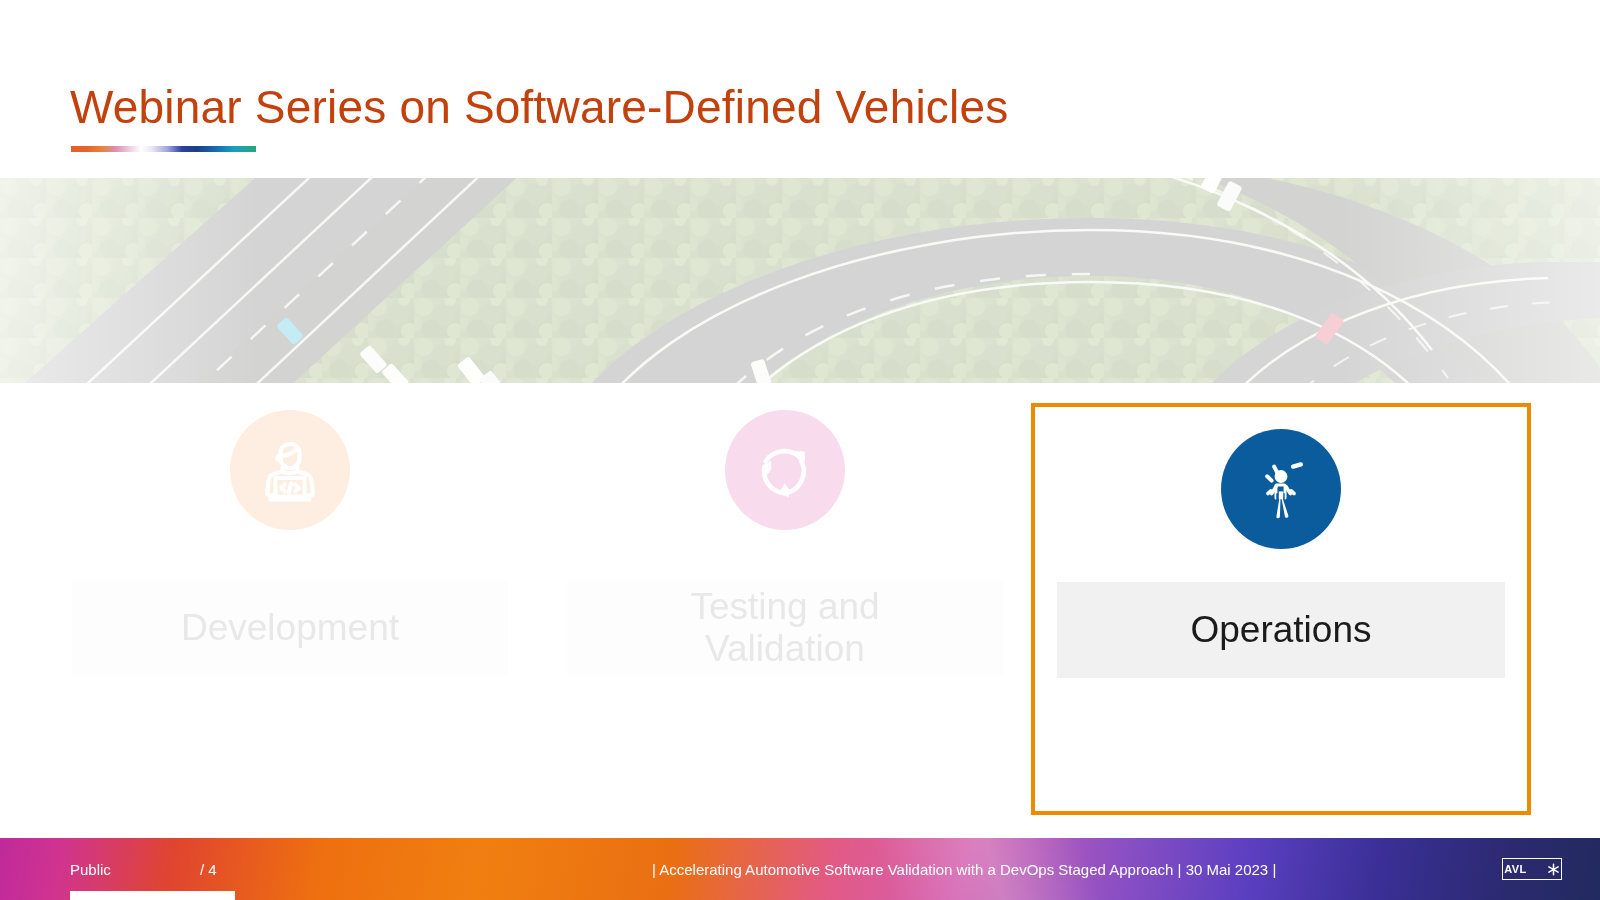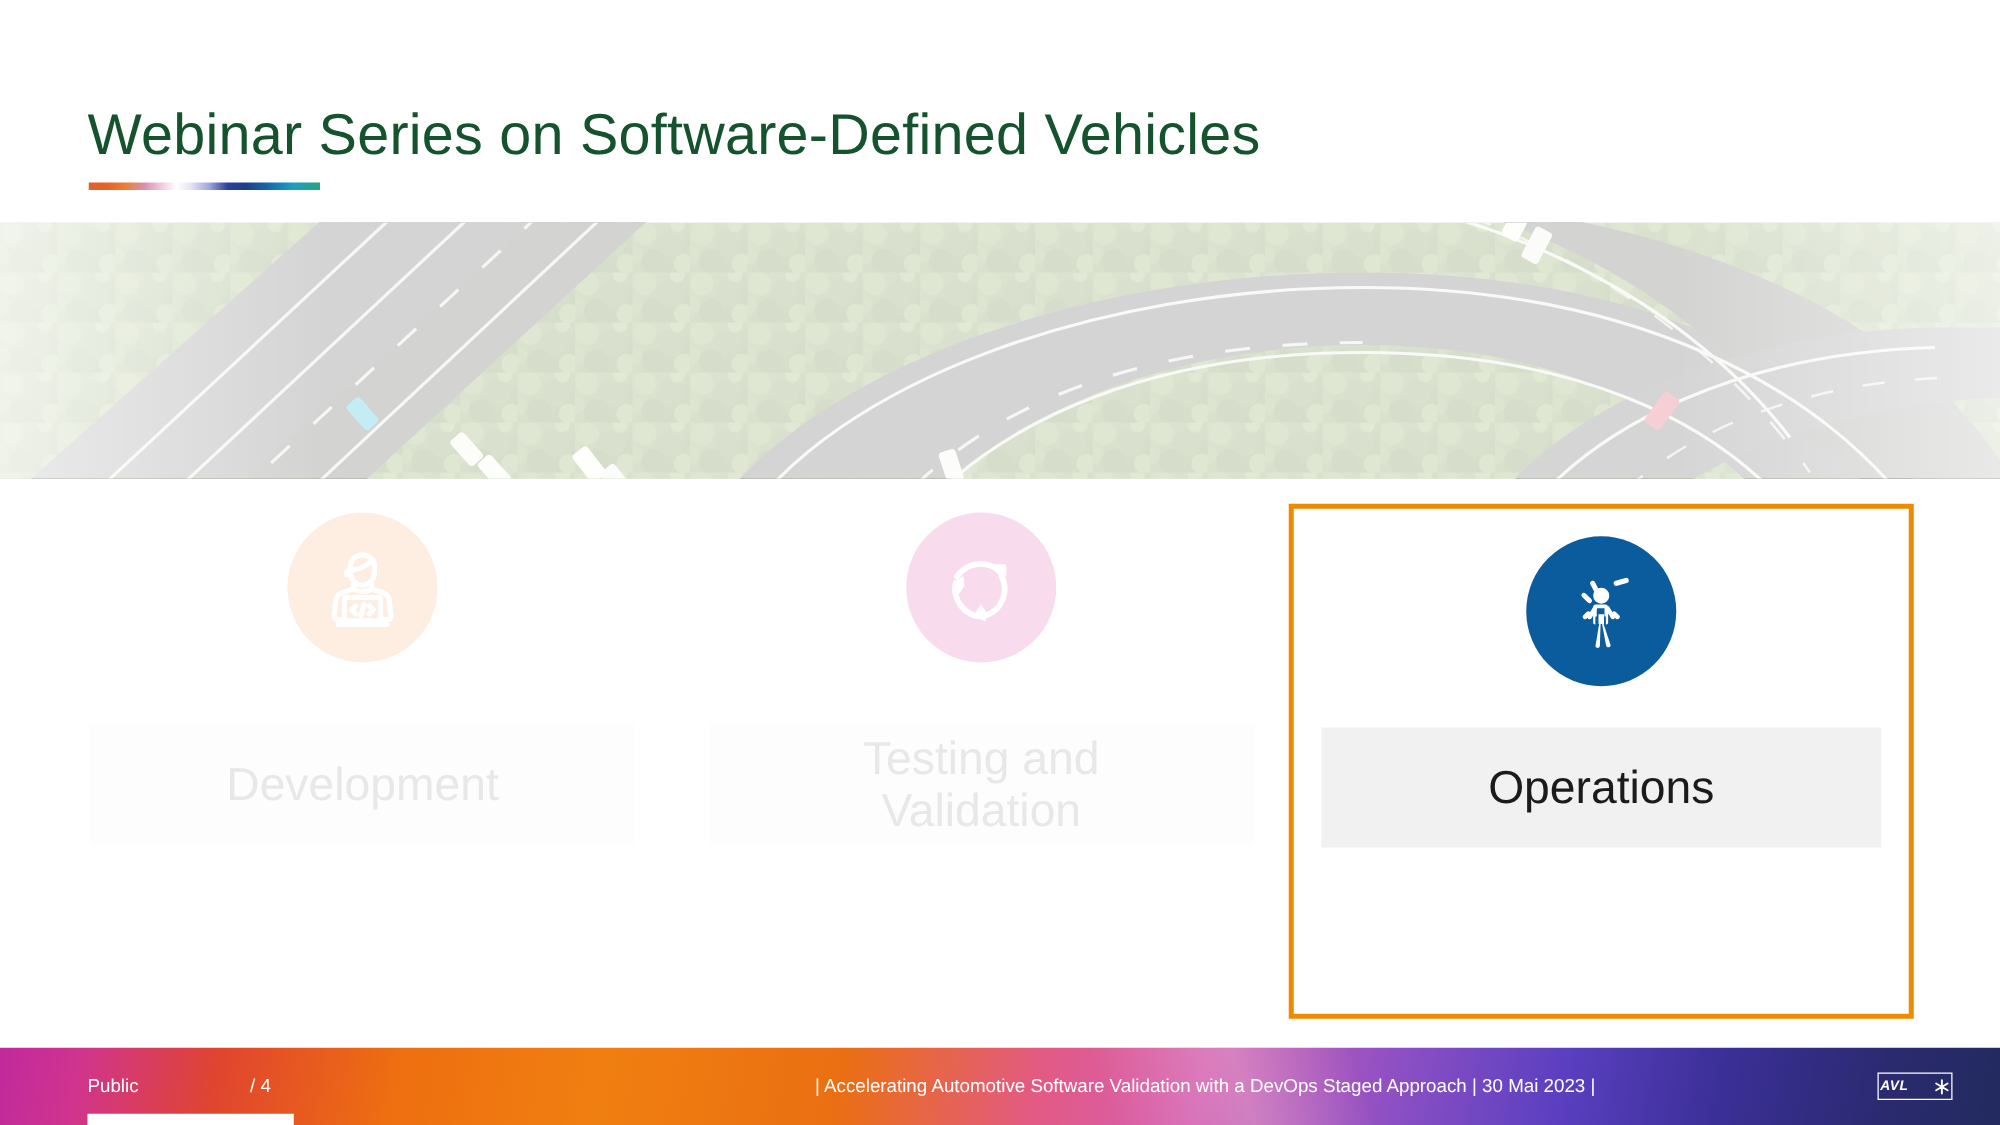--- a/index.html
+++ b/index.html
@@ -4,21 +4,21 @@
 <style>
   * { margin:0; padding:0; box-sizing:border-box; }
   html,body { width:1600px; height:900px; background:#ffffff; overflow:hidden; }
   body { font-family:"Liberation Sans", sans-serif; }
 
   .slide { position:relative; width:1600px; height:900px; background:#fff; }
 
   
   .title {
     position:absolute; left:70px; top:80px;
-    font-size:46px; font-weight:400; color:#14532d; letter-spacing:0.2px;
+    font-size:46px; font-weight:400; color:#c2410c; letter-spacing:0.2px;
     white-space:nowrap;
   }
   .title-rule {
     position:absolute; left:71px; top:146px; width:185px; height:6px;
     background:linear-gradient(90deg,
       #e2602c 0%, #e4622b 8%, #ea7f34 16%,
       #d98fb0 24%, #f0d0e2 32%, #ffffff 38%,
       #e9e4f2 44%, #9fa8dd 52%, #2f3f9e 60%,
       #1b3f86 68%, #1769b0 78%, #1c9ec0 88%, #26a57e 100%);
   }
@@ -122,21 +122,21 @@
     color:#fff; font-size:15px; white-space:nowrap;
   }
 
   .progress {
     position:absolute; left:70px; bottom:0; width:165px; height:9px; background:#ffffff;
   }
 
   .avl-logo {
     position:absolute; right:38px; top:50%; transform:translateY(-50%);
     width:60px; height:22px; border:1.5px solid #ffffff;
-    display:flex; align-items:center; justify-content:center; gap:20px;font-style:italic;
+    display:flex; align-items:center; justify-content:center; gap:20px;
   }
   .avl-logo .avl-text {
     color:#fff; font-size:11px; font-weight:700; letter-spacing:0.5px; line-height:1;
   }
   .avl-logo svg { display:block; }
 </style>
 </head>
 <body>
 
 <div class="slide">

